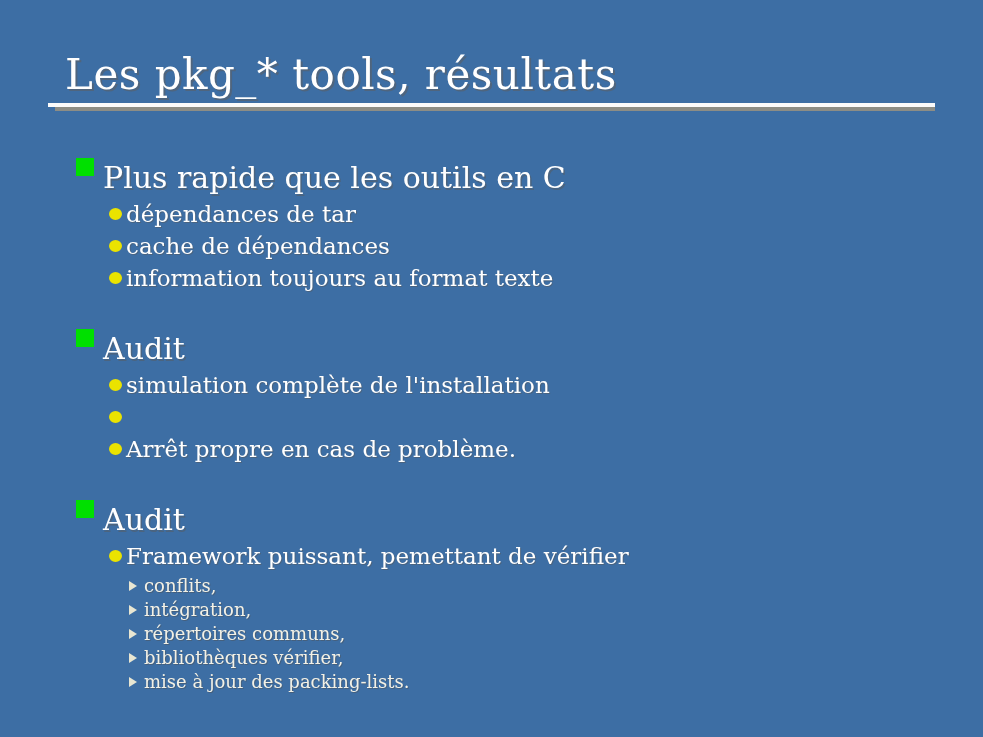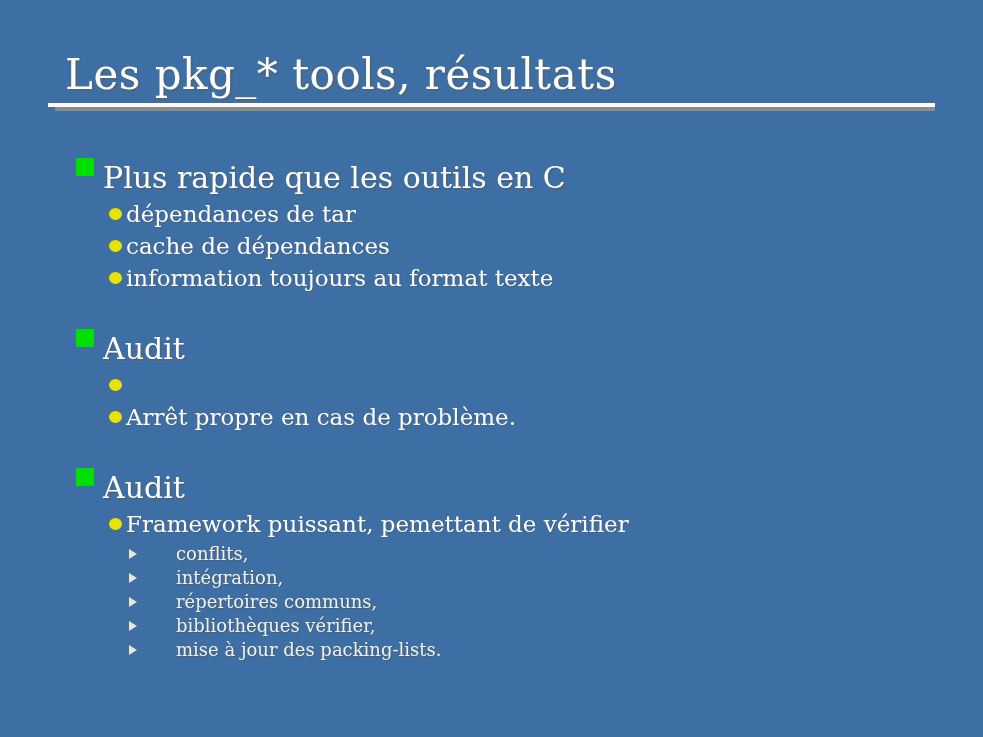--- a/index.html
+++ b/index.html
@@ -43,21 +43,20 @@
   }
   .dot{width:13px;height:12px;border-radius:50%;background:#eae300;margin-right:4px;flex:0 0 auto;}
   .ul3{margin-top:2px;}
   .l3{
     display:flex;align-items:center;
     font-size:18px;line-height:24px;height:24px;
     padding-left:53px;
     color:#f3f1e6;
     text-shadow:1px 1px 0 rgba(80,80,80,0.45);
     white-space:nowrap;
-    gap:32px;
   }
   .tri{
     width:0;height:0;
     border-left:8px solid #e8e6d2;
     border-top:5px solid transparent;
     border-bottom:5px solid transparent;
     margin-right:7px;flex:0 0 auto;
   }
 </style>
 </head>
@@ -97,20 +96,24 @@
     </div>
 
     <div class="section">
       <div class="l1">
         <span class="sq"></span>
         <span>Audit</span>
       </div>
       <div class="ul2">
         <div class="l2">
           <span class="dot"></span>
+          <span>simulation complète de l'installation</span>
+        </div>
+        <div class="l2">
+          <span class="dot"></span>
         </div>
         <div class="l2">
           <span class="dot"></span>
           <span>Arrêt propre en cas de problème.</span>
         </div>
       </div>
     </div>
 
     <div class="section">
       <div class="l1">

